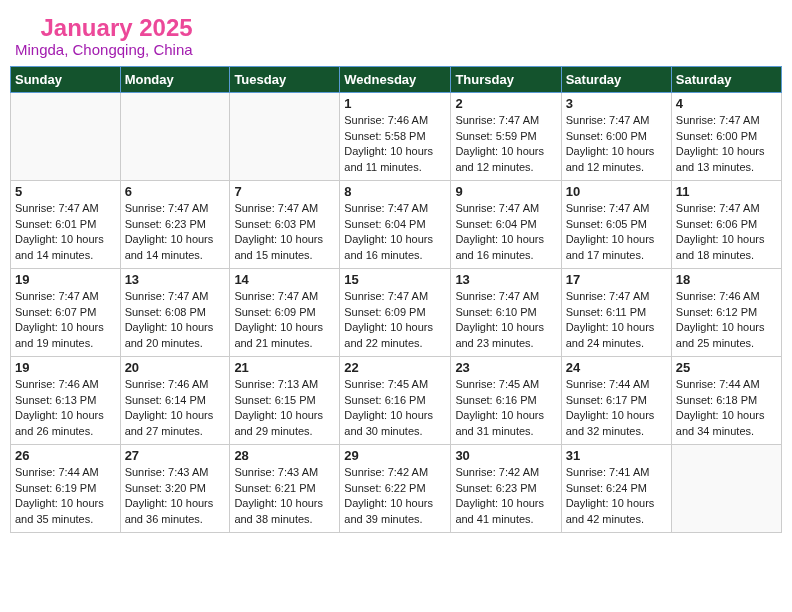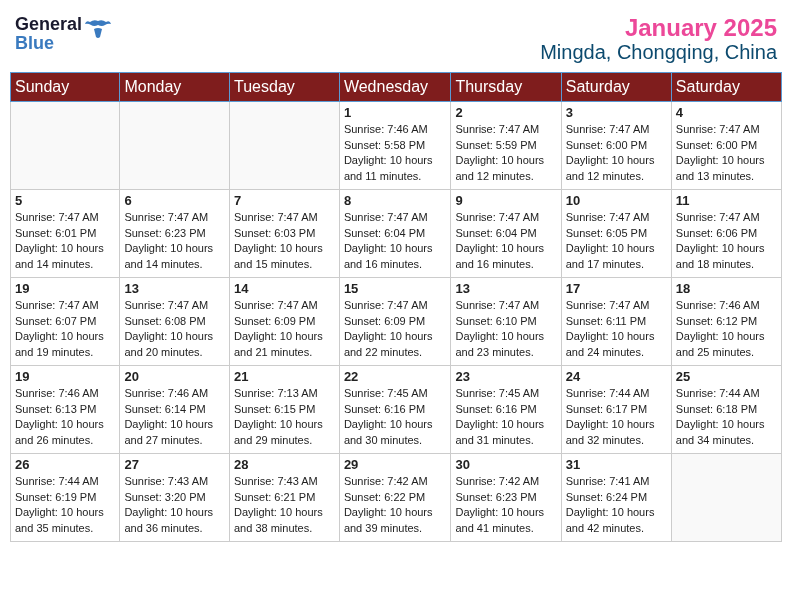--- a/index.html
+++ b/index.html
@@ -18,33 +18,33 @@
       padding: 5px 5px 0 5px;
     }
     .title-block { text-align: right; }
     .month-title {
       font-size: 24px;
       font-weight: bold;
       color: #ec4899;
       line-height: 1.1;
     }
     .location {
-      font-size: 20px;
-      color: #0c4a6e;
+      font-size: 15px;
+      color: #a21caf;
     }
     .calendar {
       width: 100%;
       border-collapse: collapse;
       border: 1px solid #ccc;
     }
     .calendar th {
-      background: #7f1d1d;
+      background: #14532d;
       color: #fff;
-      font-size: 16px;
-      font-weight: normal;
+      font-size: 13px;
+      font-weight: bold;
       padding: 5px 4px;
       text-align: left;
       border: 1px solid #5a9ad4;
     }
     .calendar td {
       border: 1px solid #ccc;
       vertical-align: top;
       padding: 3px 4px;
       width: 113px;
       height: 88px;
@@ -76,30 +76,20 @@
       line-height: 1.05;
     }
     .logo-general { font-size: 18px; font-weight: bold; color: #1a1a2e; }
     .logo-blue { font-size: 18px; font-weight: bold; color: #3a7abf; }
     .logo-svg { margin-left: 2px; margin-top: -8px; }
   </style>
 </head>
 <body>
 
 <div class="header">
-  <div class="logo-wrapper">
-    <div class="logo-name">
-      <span class="logo-general">General</span>
-      <span class="logo-blue">Blue</span>
-    </div>
-    <svg class="logo-svg" width="28" height="22" viewBox="0 0 28 22">
-      <path d="M14 2 Q18 0 22 3 Q26 1 27 5 Q24 4 21 6 Q18 8 14 6 Q10 8 7 6 Q4 4 1 5 Q2 1 6 3 Q10 0 14 2Z" fill="#3a7abf"></path>
-      <path d="M10 10 Q14 8 18 10 L16 18 Q14 20 12 18Z" fill="#3a7abf"></path>
-    </svg>
-  </div>
   <div class="title-block">
     <div class="month-title">January 2025</div>
     <div class="location">Mingda, Chongqing, China</div>
   </div>
 </div>
 
 <table class="calendar">
   <thead>
     <tr>
     <th>Sunday</th>

